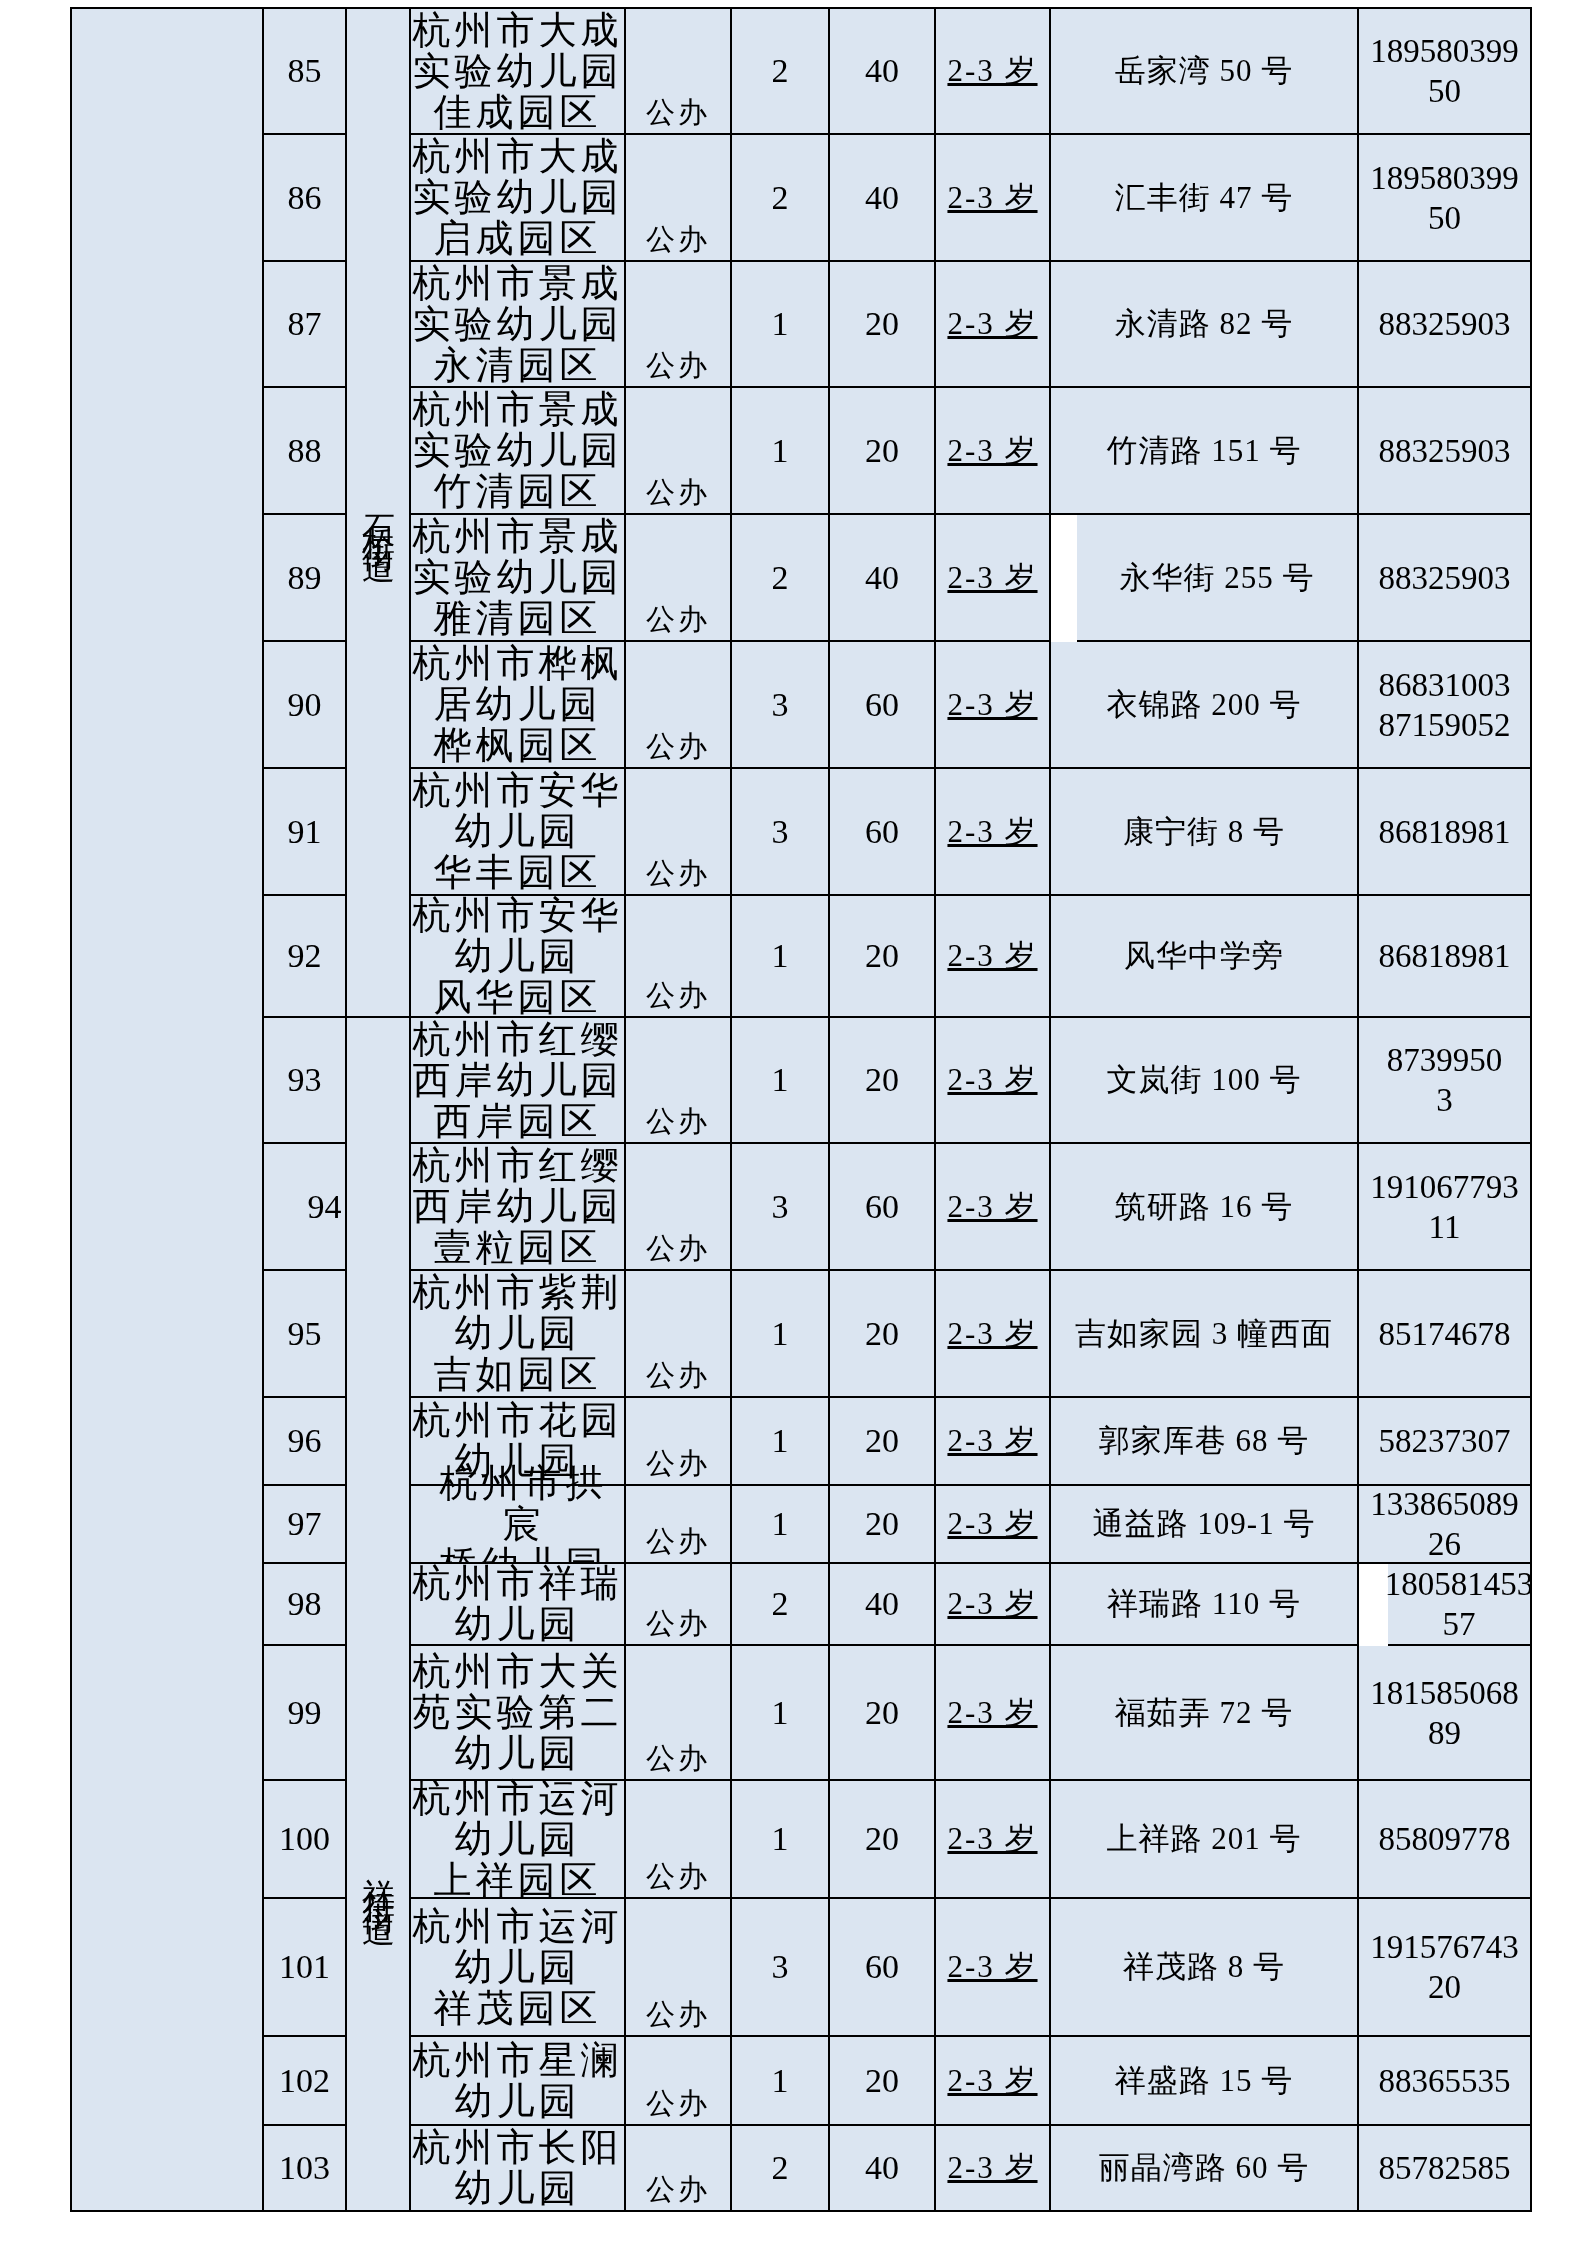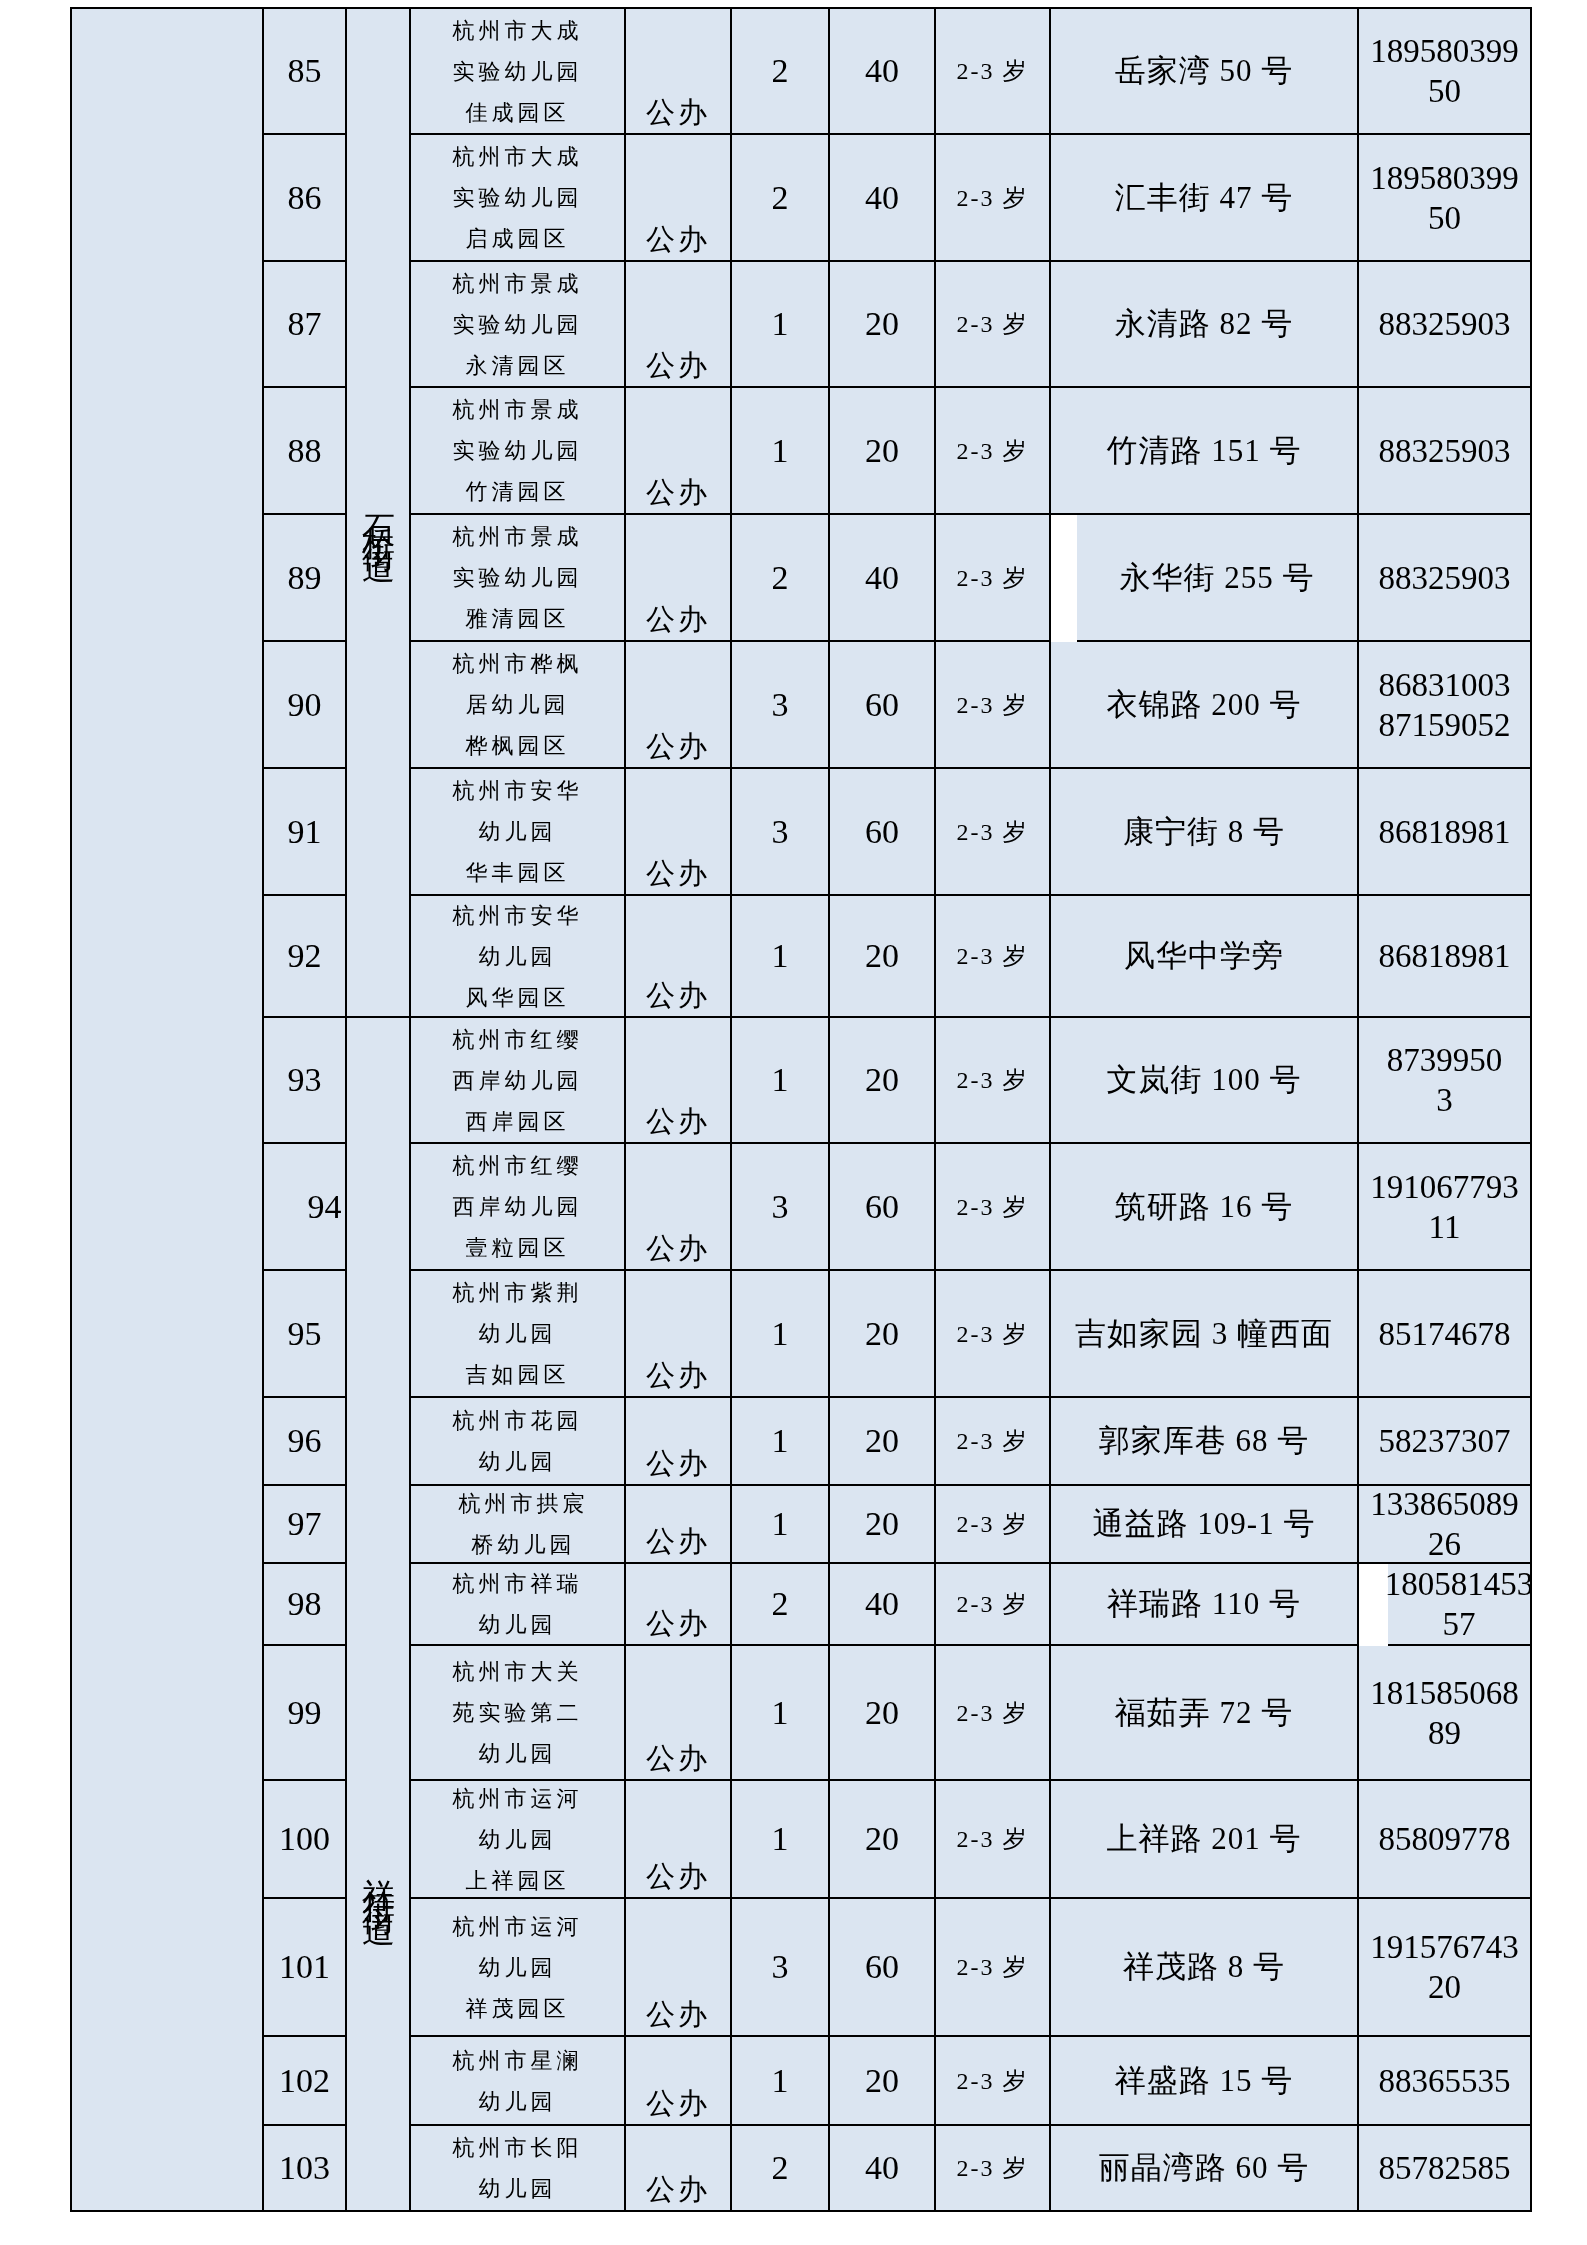--- a/index.html
+++ b/index.html
@@ -15,24 +15,24 @@
     border-left:2px solid #000;
   }
   .cell{
     background:#dbe5f1;
     border-right:2px solid #000;
     border-bottom:2px solid #000;
     display:flex;align-items:center;justify-content:center;
     text-align:center;
   }
   .num{font-size:34px;}
-  .name{font-size:22px;letter-spacing:4px;line-height:41px;white-space:pre-line;}
+  .name{font-size:38px;letter-spacing:4px;line-height:41px;white-space:pre-line;}
   .type{font-size:29px;letter-spacing:3px;align-items:flex-end;}
   .cnt{font-size:34px;}
-  .age{font-size:24px;letter-spacing:2px;white-space:nowrap;}
+  .age{font-size:31px;letter-spacing:2px;white-space:nowrap;text-decoration:underline;}
   .addr{font-size:31px;letter-spacing:1px;white-space:nowrap;}
   .phone{font-size:33px;line-height:40px;white-space:pre-line;}
   .street{position:relative;}
   .v-label{
     position:absolute;left:50%;
     writing-mode:vertical-lr;text-orientation:upright;
     font-size:33px;letter-spacing:12px;line-height:1;
     transform:translate(-50%,-50%);
     white-space:nowrap;
   }

